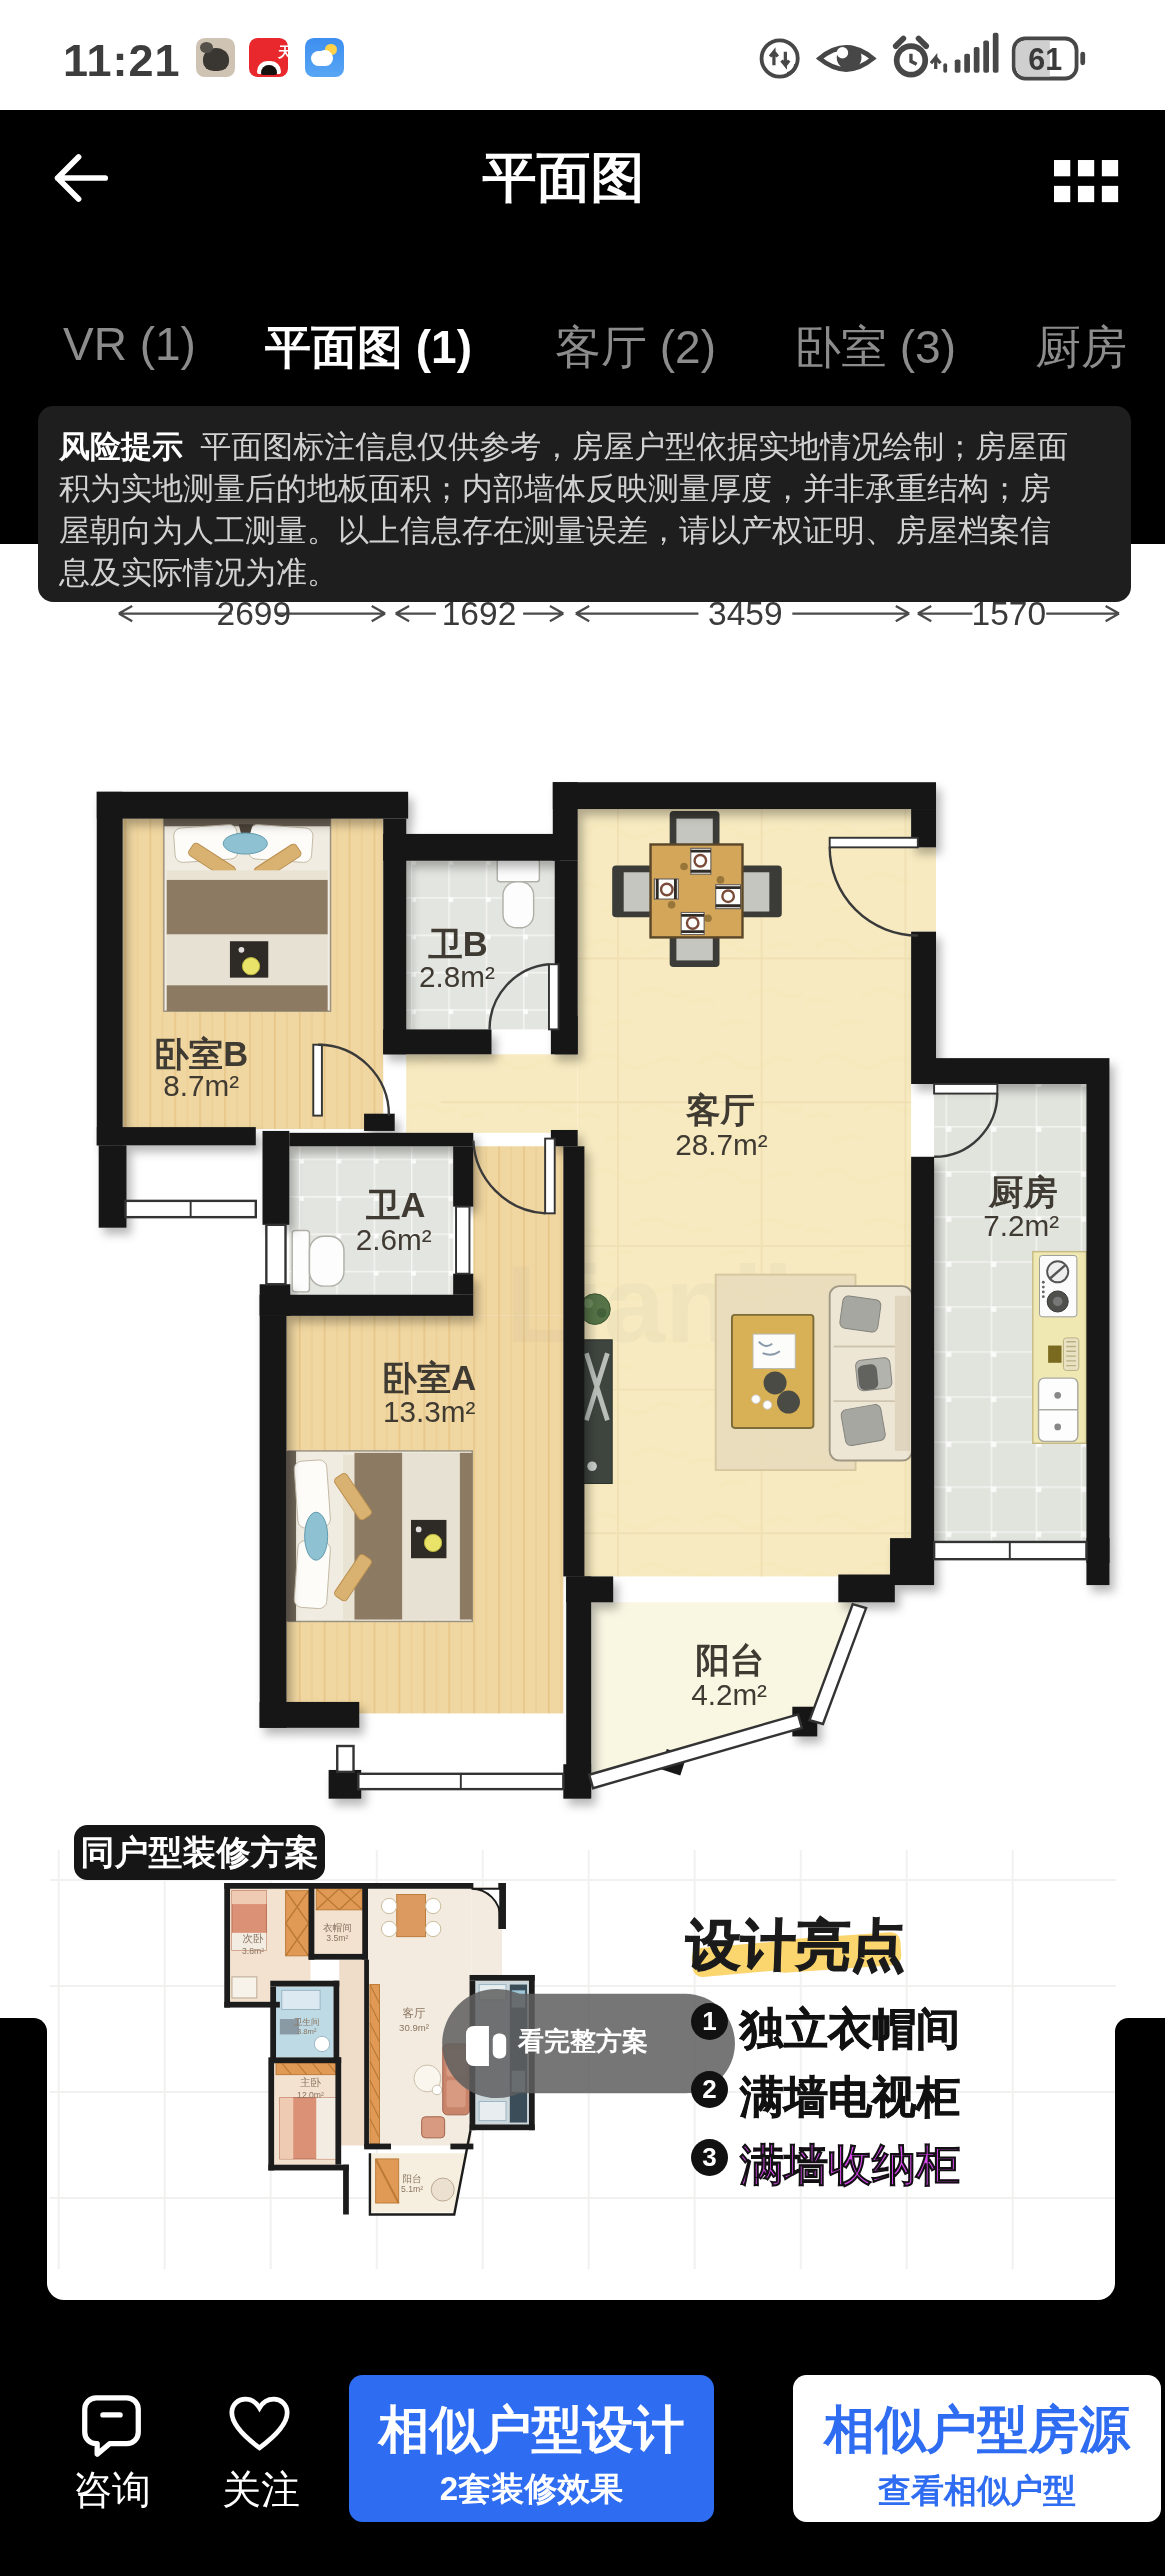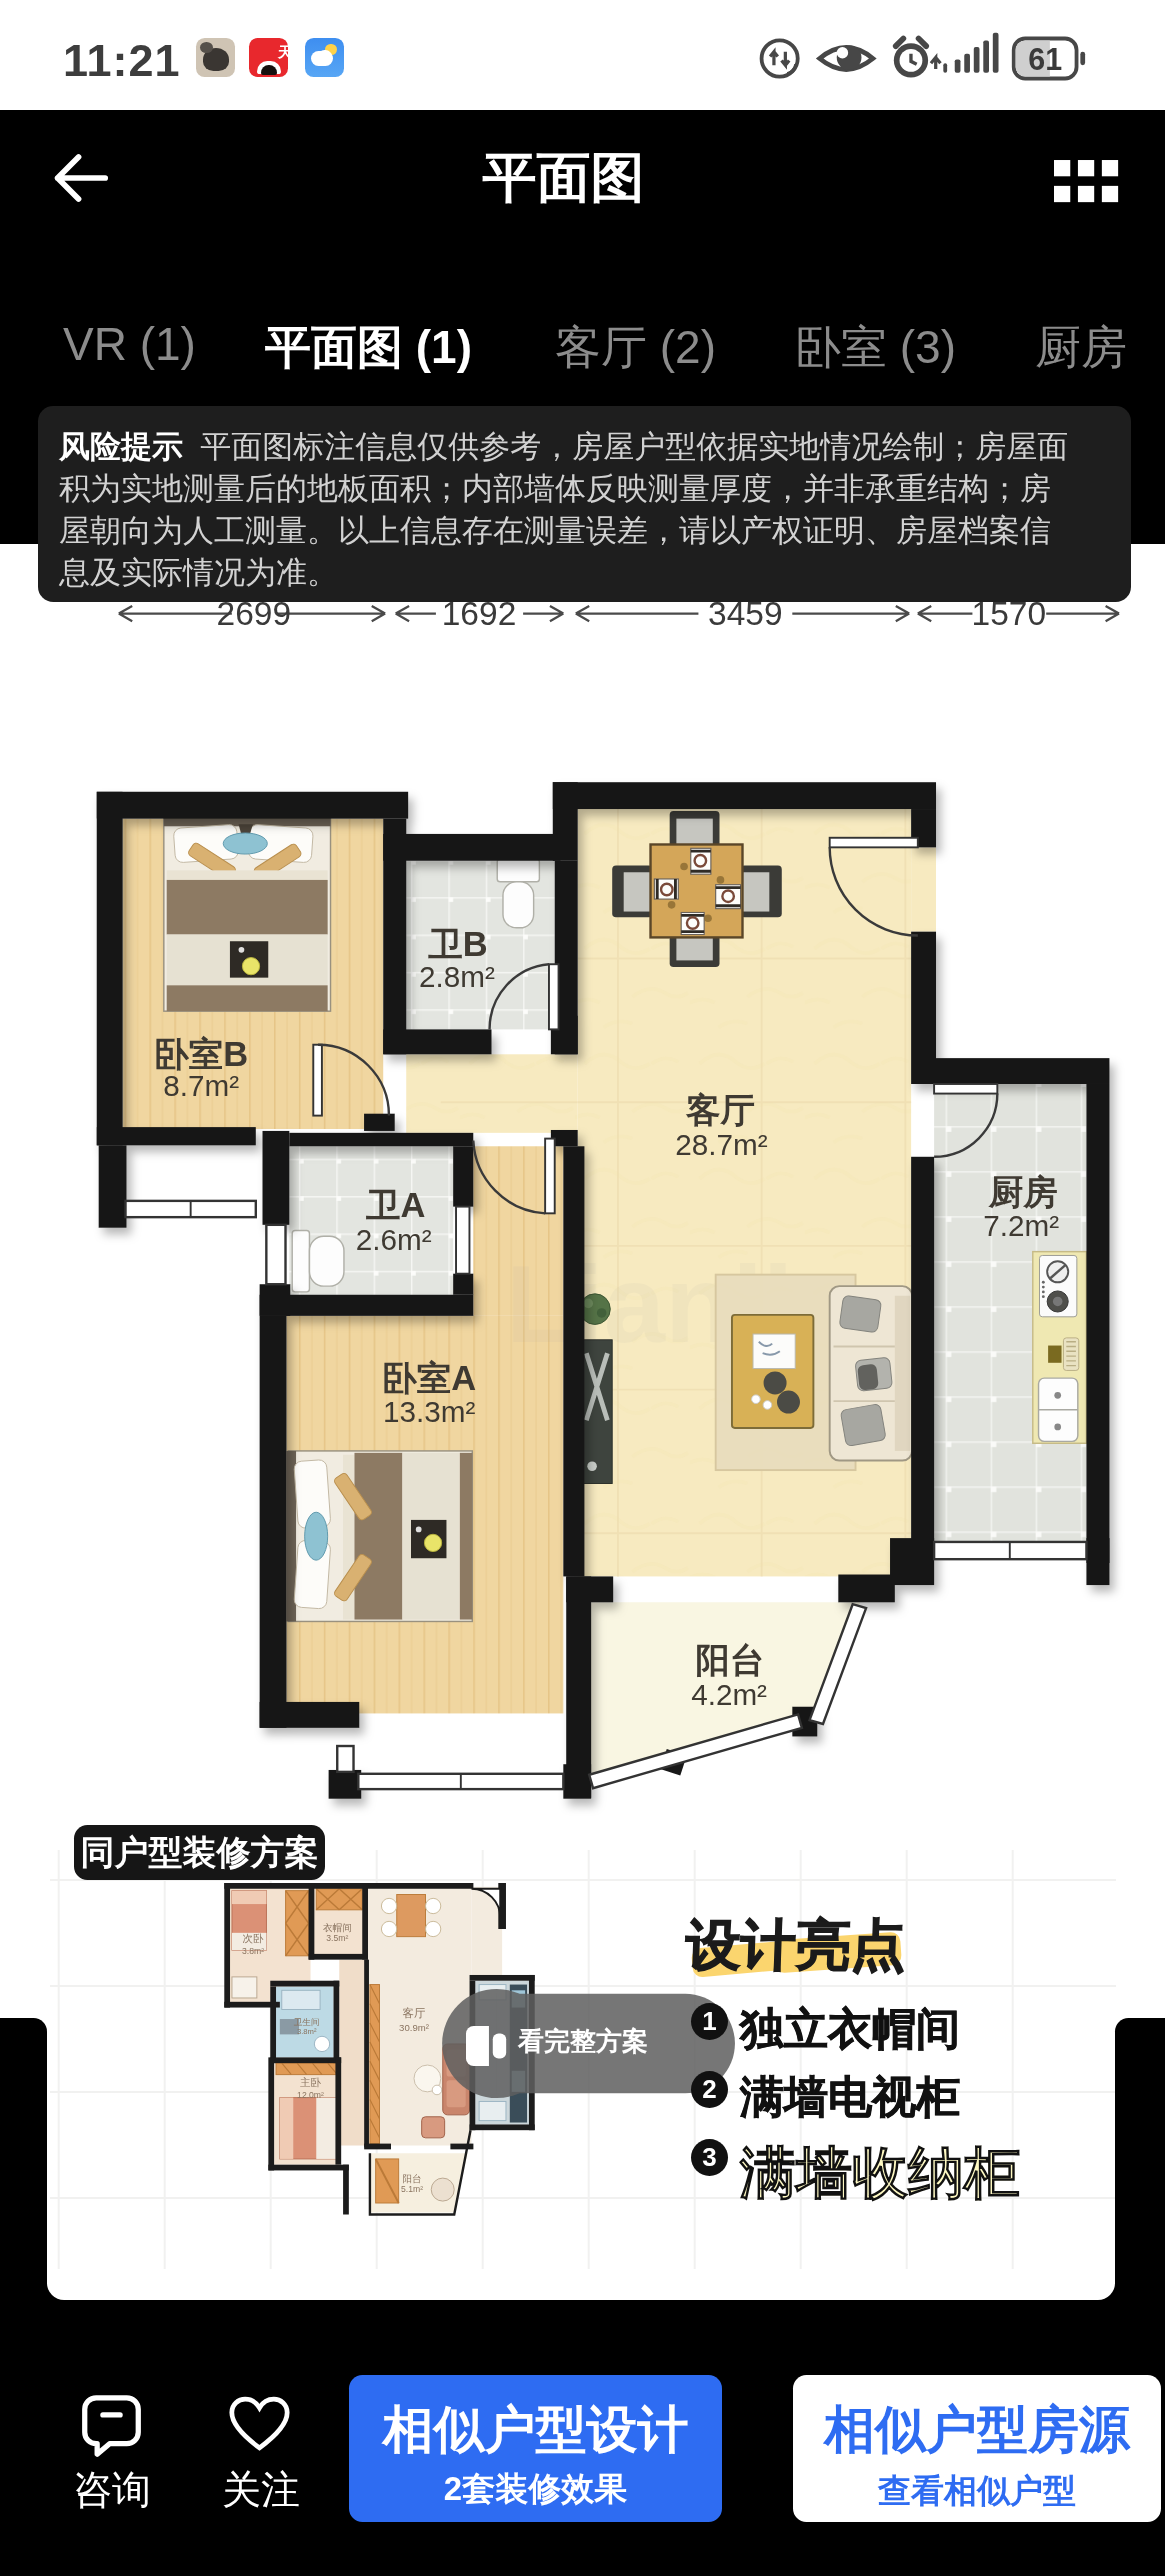--- a/index.html
+++ b/index.html
@@ -605,21 +605,21 @@
 
 <div class="abs" style="left:686px;top:1909px;font-size:55px;font-weight:bold;color:#1b1b1b;z-index:3;transform:skewX(-2deg);-webkit-text-stroke:1.2px #1b1b1b;">设计亮点</div>
 
 <div class="abs" style="left:691px;top:2003px;width:37px;height:37px;border-radius:50%;background:#111;color:#fff;font-size:26px;font-weight:bold;text-align:center;line-height:37px;z-index:5;">1</div>
 <div class="abs" style="left:740px;top:2000px;font-size:44px;font-weight:bold;color:#111;z-index:3;-webkit-text-stroke:0.7px #111;">独立衣帽间</div>
 
 <div class="abs" style="left:691px;top:2071px;width:37px;height:37px;border-radius:50%;background:#111;color:#fff;font-size:26px;font-weight:bold;text-align:center;line-height:37px;z-index:5;">2</div>
 <div class="abs" style="left:740px;top:2068px;font-size:44px;font-weight:bold;color:#111;z-index:3;-webkit-text-stroke:0.7px #111;">满墙电视柜</div>
 
 <div class="abs" style="left:691px;top:2139px;width:37px;height:37px;border-radius:50%;background:#111;color:#fff;font-size:26px;font-weight:bold;text-align:center;line-height:37px;z-index:5;">3</div>
-<div class="abs" style="left:740px;top:2136px;font-size:56px;font-weight:bold;color:#fef9c3;z-index:3;-webkit-text-stroke:0.7px #111;">满墙收纳柜</div>
+<div class="abs" style="left:740px;top:2136px;font-size:44px;font-weight:bold;color:#d946ef;z-index:3;-webkit-text-stroke:0.7px #111;">满墙收纳柜</div>
 
 <div class="abs" style="left:0;top:2018px;width:47px;height:282px;background:#000;border-top-right-radius:13.4px;z-index:8;"></div>
 
 <div class="abs" style="left:1115px;top:2018px;width:51px;height:282px;background:#000;border-top-left-radius:13.4px;z-index:8;"></div>
 
 <div class="abs" style="left:0;top:2285px;width:1165px;height:291px;background:#000;z-index:7;"></div>
 
 <div class="abs" style="left:47px;top:2269px;width:1068px;height:31px;background:#fff;border-radius:0 0 17px 17px;z-index:7;"></div>
 
 <svg class="abs" style="left:79px;top:2392px;z-index:9;" width="65" height="67" viewBox="0 0 68 70">
@@ -628,21 +628,21 @@
 </svg>
 
 <div class="abs" style="left:73px;top:2463px;font-size:39px;color:#fff;z-index:9;">咨询</div>
 
 <svg class="abs" style="left:228px;top:2396px;z-index:9;" width="63" height="58" viewBox="0 0 66 60">
   <path d="M33 54 C14 40 4 28 4 17 C4 8 11 3 18 3 C25 3 30 7 33 12 C36 7 41 3 48 3 C55 3 62 8 62 17 C62 28 52 40 33 54 Z" fill="none" stroke="#fff" stroke-width="5"></path>
 </svg>
 
 <div class="abs" style="left:222px;top:2463px;font-size:39px;color:#fff;z-index:9;">关注</div>
 
-<div class="abs" style="left:349px;top:2375px;width:365px;height:147px;background:#2e6cf2;border-radius:13.4px;z-index:9;padding-left:8px;">
+<div class="abs" style="left:349px;top:2375px;width:365px;height:147px;background:#2e6cf2;border-radius:13.4px;z-index:9;">
   <div class="abs" style="left:0;top:21px;width:100%;text-align:center;font-size:51px;font-weight:bold;color:#fff;">相似户型设计</div>
   <div class="abs" style="left:0;top:92px;width:100%;text-align:center;font-size:33px;font-weight:bold;color:#fff;">2套装修效果</div>
 </div>
 
 <div class="abs" style="left:745px;top:2375px;width:368px;height:147px;background:#fff;border-radius:13.4px;z-index:9;margin-left:48px;">
   <div class="abs" style="left:0;top:21px;width:100%;text-align:center;font-size:51px;font-weight:bold;color:#2e6cf2;">相似户型房源</div>
   <div class="abs" style="left:0;top:94px;width:100%;text-align:center;font-size:33px;font-weight:bold;color:#2e6cf2;">查看相似户型</div>
 </div>
 
 

